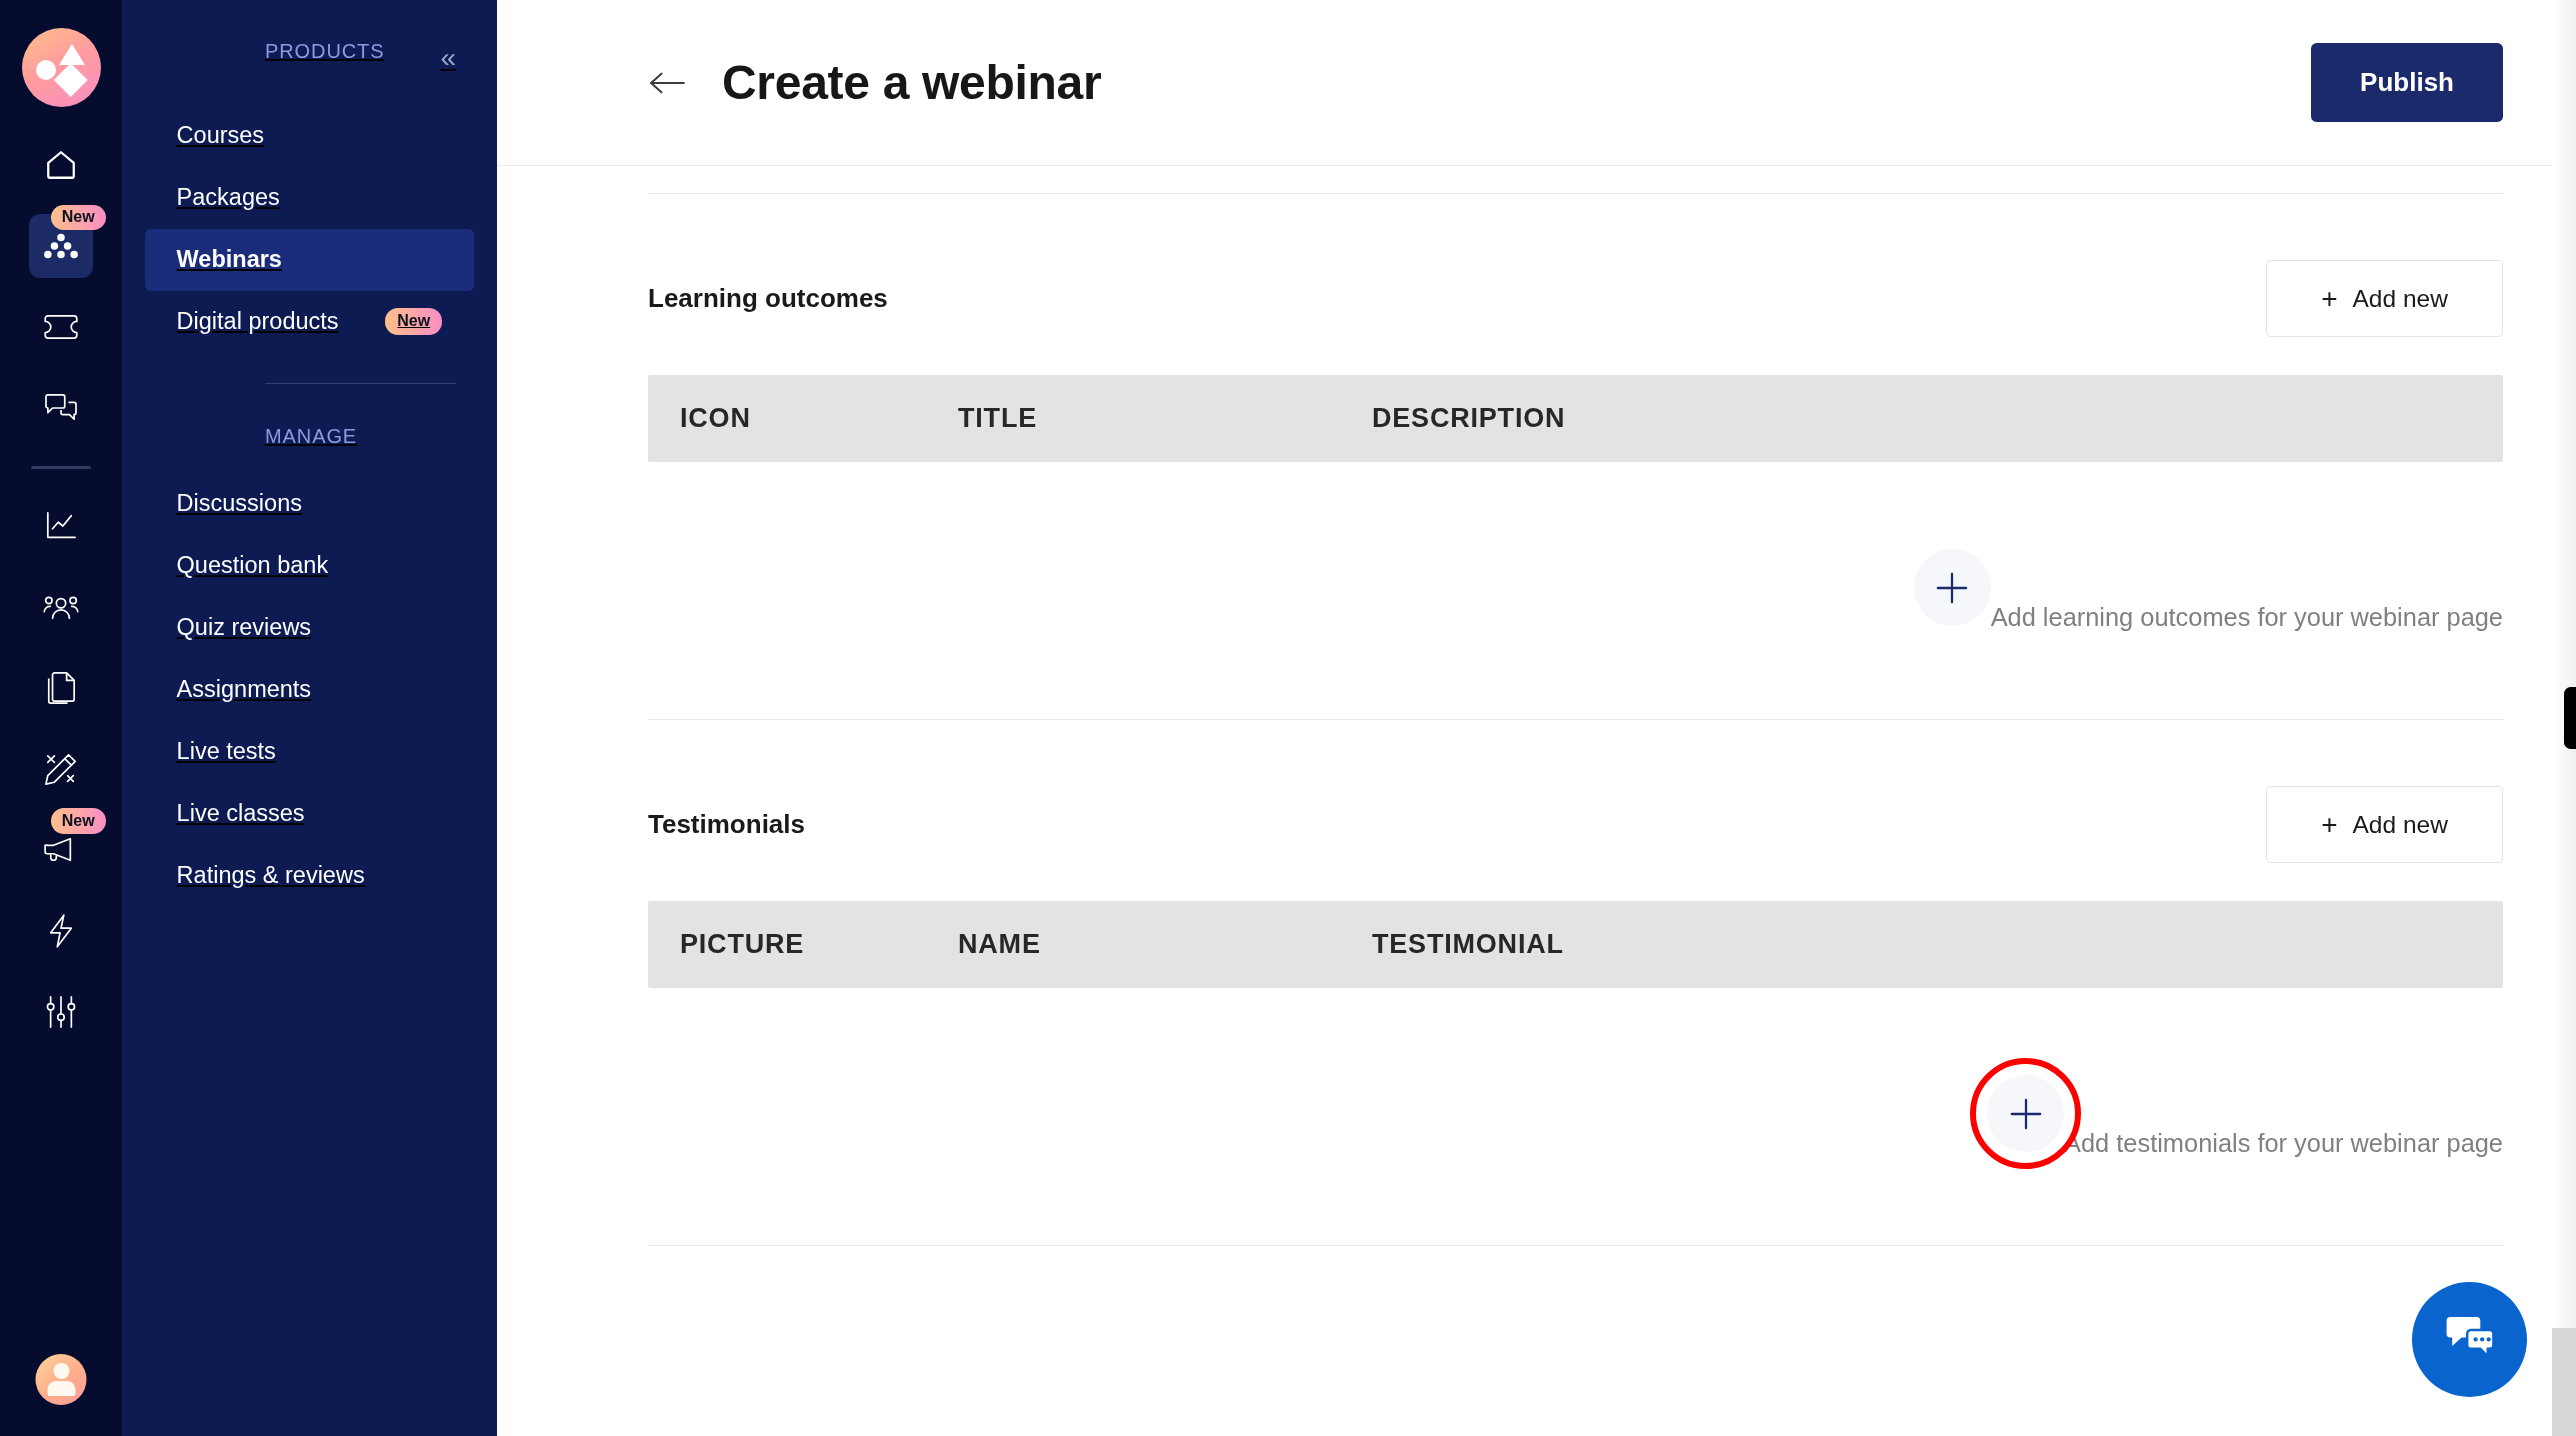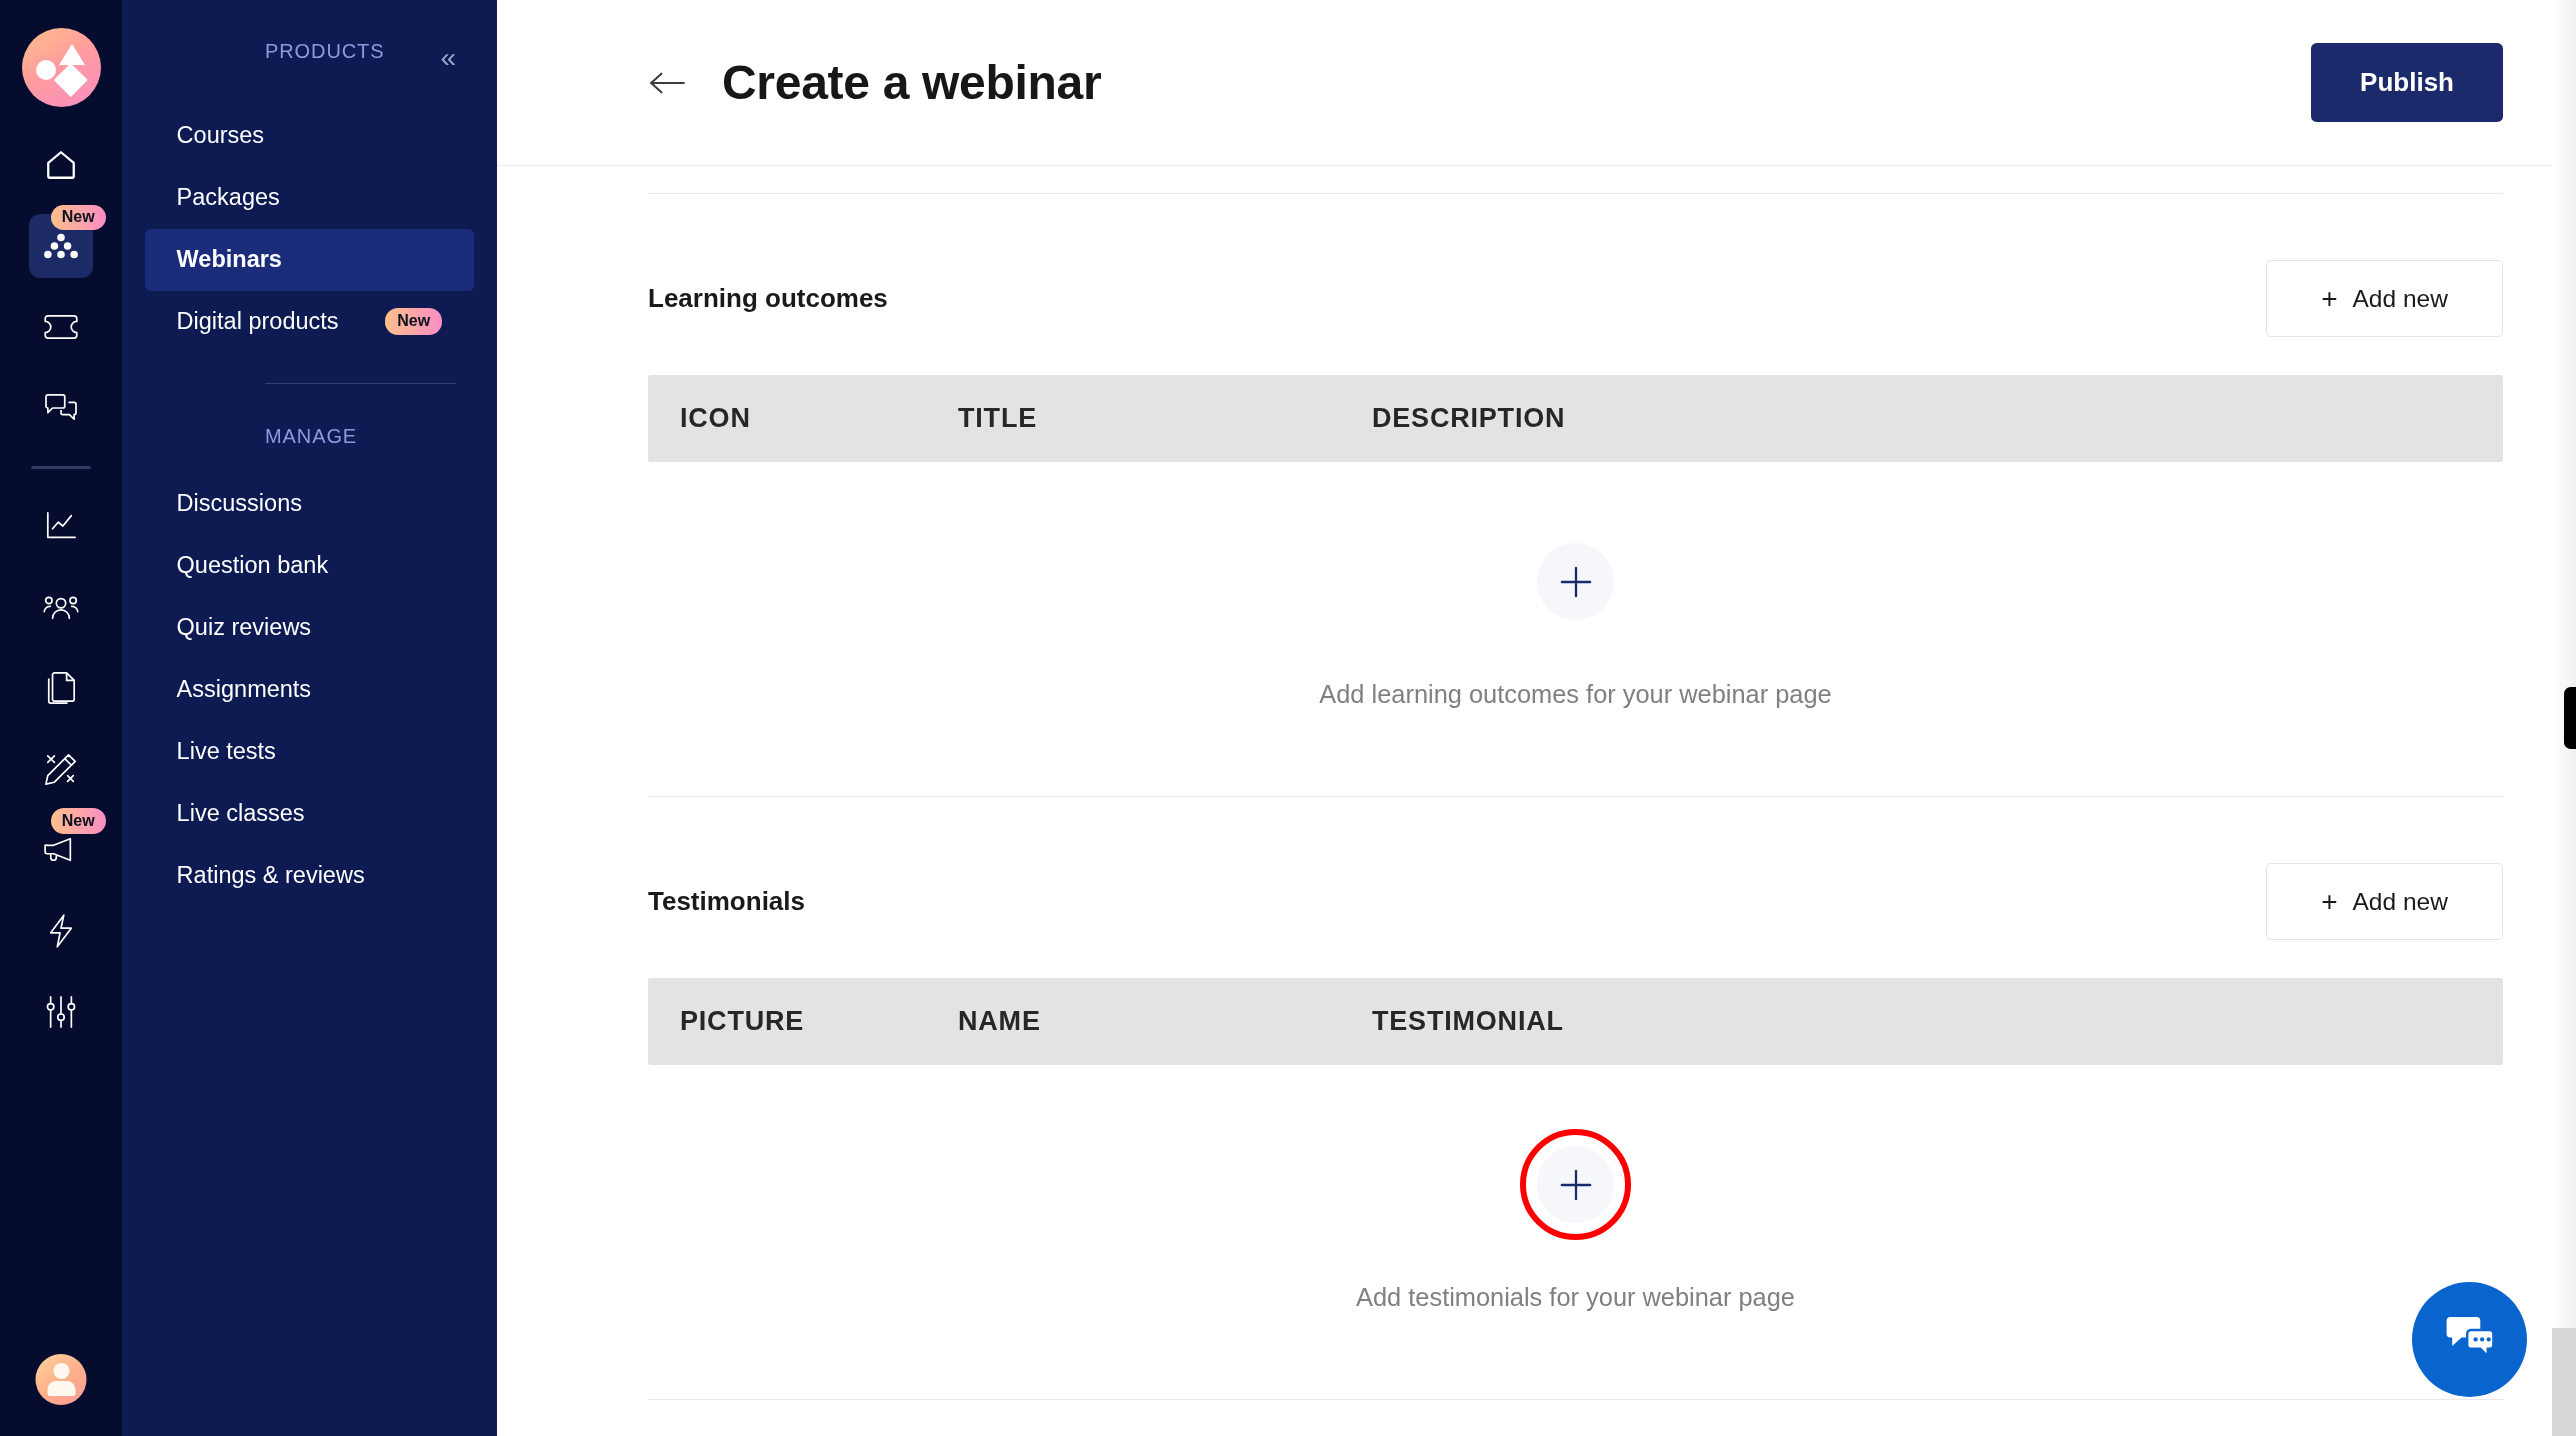--- a/index.html
+++ b/index.html
@@ -56,20 +56,21 @@
   }
   .rail-avatar .head { width: 16px; height: 16px; border-radius: 50%; background: #fff8ef; margin-bottom: 2.8px; }
   .rail-avatar .body { width: 28px; height: 15px; border-radius: 8.5px 8.5px 2.8px 2.8px; background: #fff8ef; }
 
   
   .sidebar {
     width: 375px; height: 1437px; flex: 0 0 375px;
     background: #0d1b52;
     position: relative;
     padding-top: 40px;
+    text-decoration: underline;
   }
   .side-head {
     display: flex; align-items: flex-start; justify-content: space-between;
     padding: 0 41px 0 143px;
   }
   .side-title {
     color: #8d9ae0; font-size: 20px; letter-spacing: 0.9px; font-weight: 500;
   }
   .collapse-icon { color: #9aa4c6; font-size: 28px; line-height: 19px; cursor: pointer; margin-top: 7.5px; }
   .nav-list { margin-top: 38px; }
@@ -123,21 +124,21 @@
   .add-new-btn .plus { font-size: 28px; font-weight: 400; line-height: 1; }
   .table-head {
     background: #e3e3e3; height: 87px; display: flex; align-items: center;
     padding: 0 32px; border-radius: 2.8px;
   }
   .th { font-size: 27px; letter-spacing: 0.8px; font-weight: 700; color: #272727; }
   .th.col-1 { width: 278px; }
   .th.col-2 { width: 414px; }
   .th.col-3 { flex: 1; }
   .empty-state {
-    display: flex; flex-direction: column; align-items: center; justify-content: flex-end;
+    display: flex; flex-direction: row; align-items: center; justify-content: flex-end;
     padding: 81px 0 87px 0;
   }
   .plus-circle {
     width: 77px; height: 77px; border-radius: 50%; background: #f5f7fa;
     display: flex; align-items: center; justify-content: center; cursor: pointer;
     position: relative;
   }
   .plus-circle svg { display: block; }
   .plus-circle.highlight {
     outline: 6.6px solid #ff0000; outline-offset: 11.3px;

